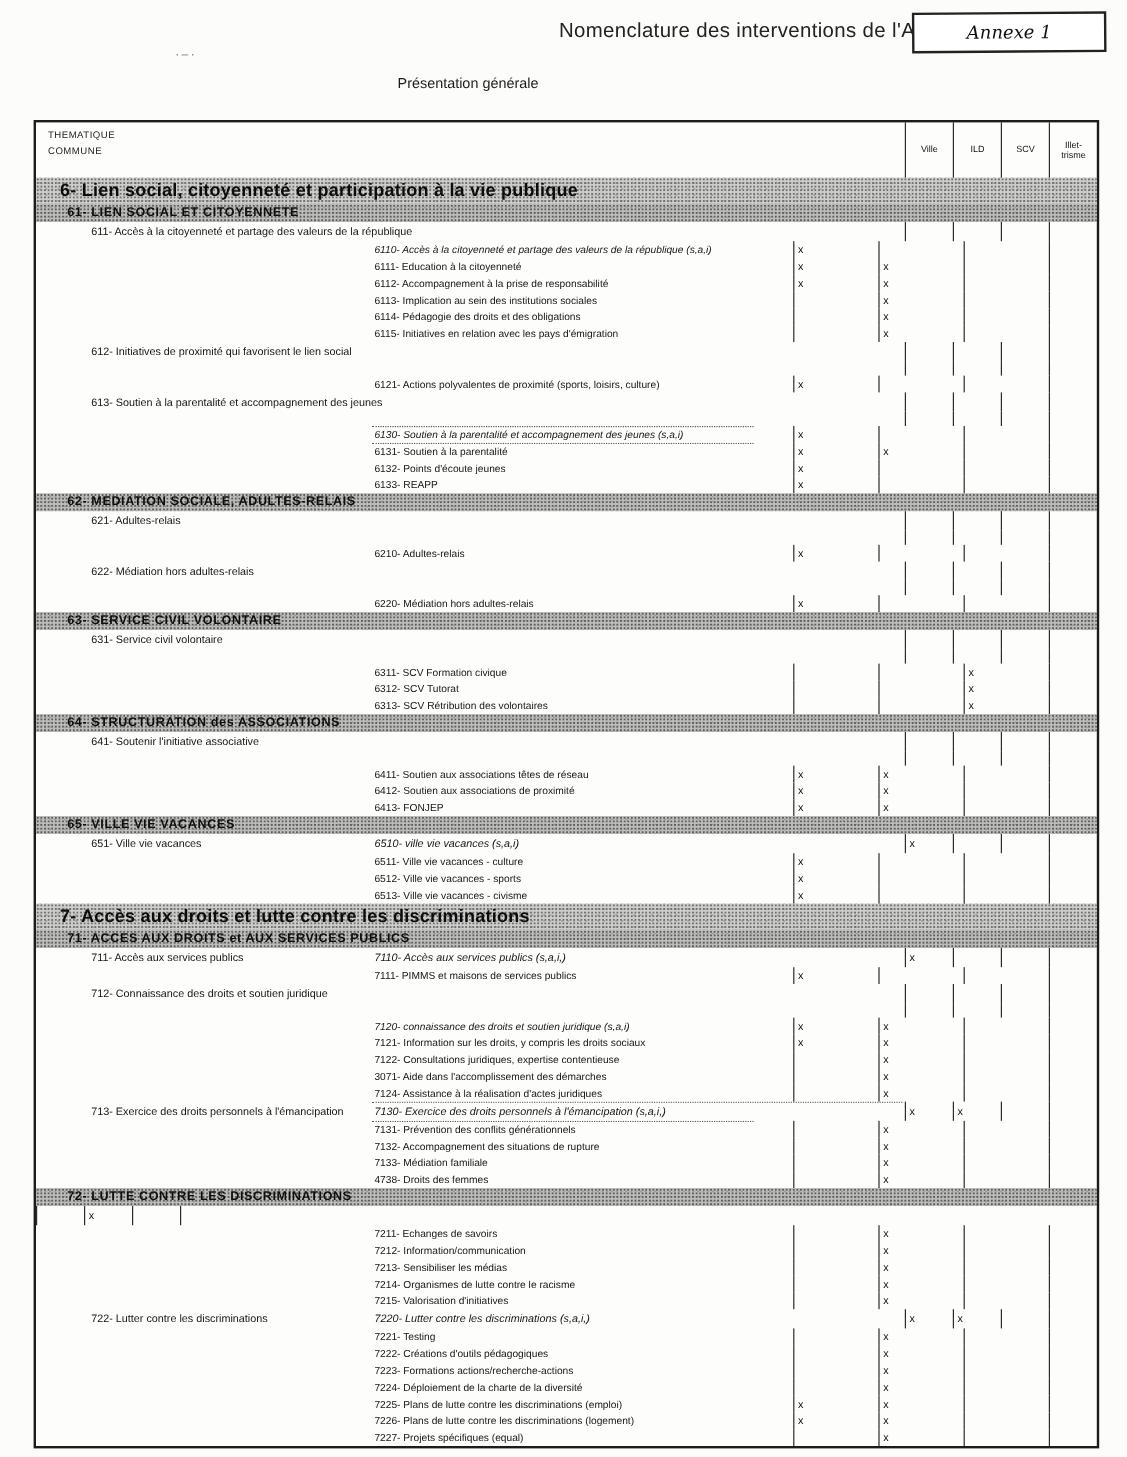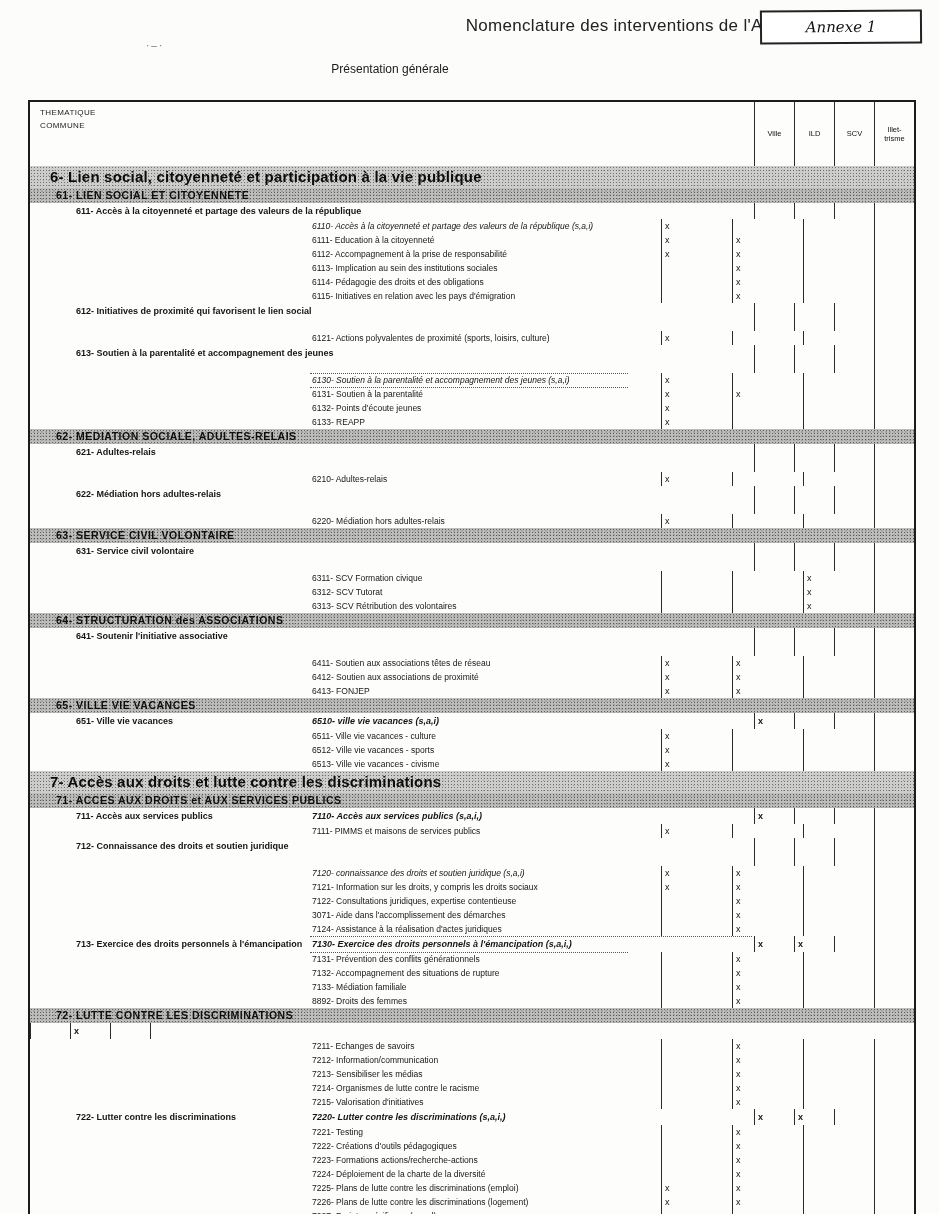--- a/index.html
+++ b/index.html
@@ -32,31 +32,31 @@
     position:absolute;top:100px;left:28px;width:888px;
     border:2px solid #1c1c1c;background:#fdfdfc;box-sizing:border-box;
   }
   .row{display:flex;align-items:stretch;}
   .label-cell{flex:1;position:relative;overflow:hidden;}
   .mark-cell{
     width:40px;box-sizing:border-box;border-left:1px solid #2b2b2b;
     font-size:9px;padding-left:3px;overflow:hidden;color:#111;
   }
   
-  .header-row{height:64px;}
+  .header-row{height:46px;}
   .hdr-label{
     font-size:8px;line-height:1.6;padding:5px 0 0 10px;
     white-space:pre-line;color:#222;letter-spacing:0.4px;
   }
   .hdr-mark{
     display:flex;align-items:center;justify-content:center;text-align:center;
     font-size:7.5px;white-space:pre-line;line-height:1.25;padding-left:0;
   }
   
-  .r-l3{height:16px;line-height:16px;font-size:9px;font-weight:bold;}
+  .r-l3{height:16px;line-height:16px;font-size:9px;}
   .r-l4{height:14px;line-height:14px;font-size:8.5px;gap:31px;}
   .r-sp{height:12px;line-height:12px;}
   .lbl-a,.lbl-b{display:block;white-space:nowrap;}
   .r-l3 .lbl-a{margin-left:46px;}
   .r-l4 .lbl-a{margin-left:282px;}
   .lbl-b{position:absolute;left:282px;top:0;}
   .it{font-style:italic;}
   .dotted .label-cell::before{
     content:"";position:absolute;left:280px;right:2px;top:0;
     border-top:1px dotted #555;
@@ -550,21 +550,21 @@
         <div class="label-cell">
           <span class="lbl-a">7133- Médiation familiale</span>
         </div>
         <div class="mark-cell"></div>
         <div class="mark-cell">x</div>
         <div class="mark-cell"></div>
         <div class="mark-cell"></div>
       </div>
       <div class="row r-l4">
         <div class="label-cell">
-          <span class="lbl-a">8892- Droits des femmes</span>
+          <span class="lbl-a">4738- Droits des femmes</span>
         </div>
         <div class="mark-cell"></div>
         <div class="mark-cell">x</div>
         <div class="mark-cell"></div>
         <div class="mark-cell"></div>
       </div>
       <div class="row r-s2">
         <div class="band-label">72- LUTTE CONTRE LES DISCRIMINATIONS</div>
       </div>
       <div class="row r-l3">

